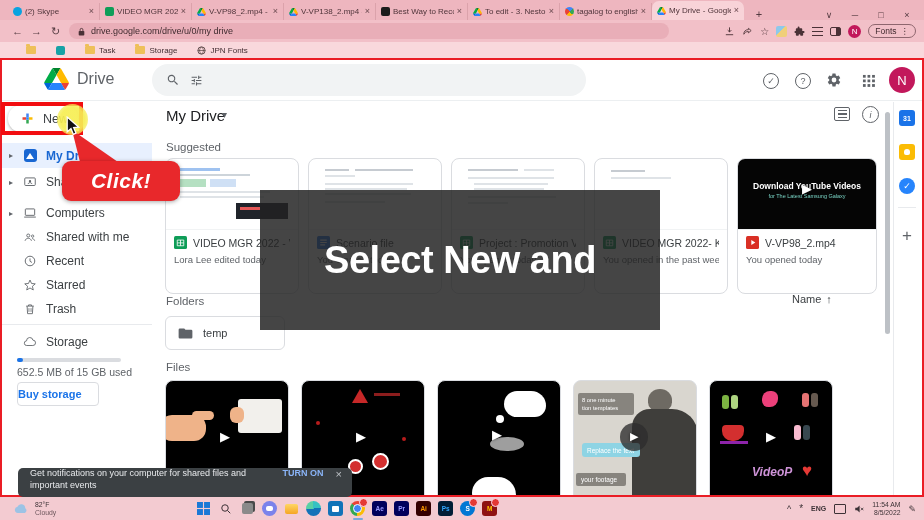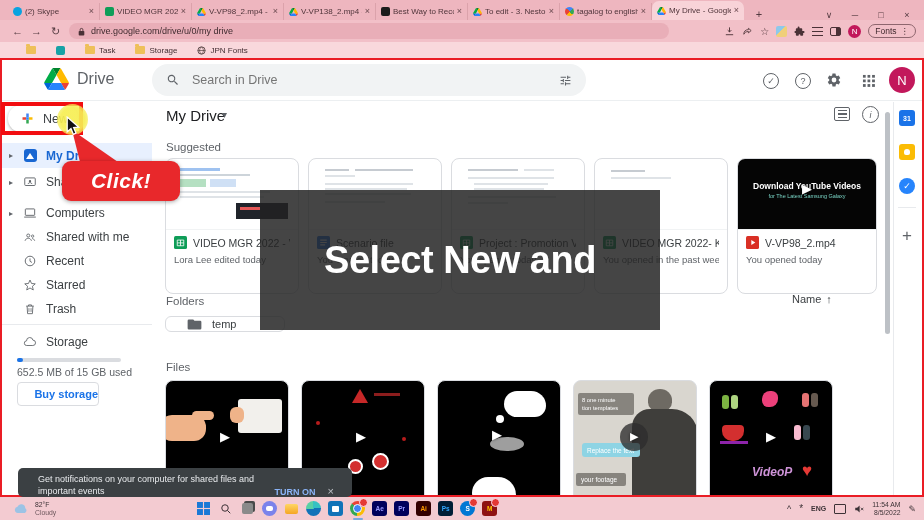--- a/index.html
+++ b/index.html
@@ -48,52 +48,52 @@
   .srow .sic{width:16px;margin-left:4px;display:flex;justify-content:center}
   .srow .slabel{margin-left:8px;white-space:nowrap}
   .selrow{background:#e8f0fe}
   .selrow .slabel{color:#1967d2;font-weight:bold}
   .newbtn{position:absolute;left:8px;top:105px;width:70px;height:27px;background:#fff;border-radius:13px;
     box-shadow:0 1px 3px rgba(0,0,0,.3);display:flex;align-items:center;gap:8px;padding-left:12px;box-sizing:border-box;z-index:2}
   .newbtn span{font-size:12.5px;color:#3c4043}
   .storage-bar{position:absolute;left:17px;top:358px;width:104px;height:4px;background:#dadce0;border-radius:2px}
   .storage-fill{width:6px;height:4px;background:#1a73e8;border-radius:2px}
   .buybtn{position:absolute;left:17px;top:382px;width:80px;height:22px;border:1px solid #dadce0;border-radius:4px;
-    color:#1a73e8;font-weight:bold;font-size:11px;display:flex;align-items:center;justify-content:flex-end;background:#fff}
+    color:#1a73e8;font-weight:bold;font-size:11px;display:flex;align-items:center;justify-content:flex-start;background:#fff}
 
   
   .mtitle{font-size:15px;color:#202124}
   .seclabel{font-size:11.5px;color:#5f6368}
   .card{position:absolute;top:158px;width:134px;height:136px;border:1px solid #dadce0;border-radius:8px;background:#fff;box-sizing:border-box;overflow:hidden}
   .card .thumb{height:70px;position:relative;overflow:hidden;border-bottom:1px solid #f1f3f4}
   .card .meta{padding:6px 8px 0 8px}
   .trow{display:flex;align-items:center;gap:6px}
   .ctitle{font-size:10.5px;color:#3c4043;white-space:nowrap;overflow:hidden}
   .csub{font-size:9.5px;color:#5f6368;margin-top:5px;white-space:nowrap;overflow:hidden}
   .doc-sheet{position:absolute;inset:6px 10px;background:#fff}
   .fcard{position:absolute;top:380px;width:124px;height:130px;border:1px solid #dadce0;border-radius:8px 8px 0 0;background:#000;box-sizing:border-box;overflow:hidden}
   .play{position:absolute;color:#fff;font-size:13px;text-shadow:0 0 3px rgba(0,0,0,.6)}
-  .chip{position:absolute;left:165px;top:316px;width:120px;height:16px;border:1px solid #dadce0;border-radius:6px;background:#fff;display:flex;align-items:center;gap:10px;padding-left:21px;box-sizing:border-box}
+  .chip{position:absolute;left:165px;top:316px;width:120px;height:34px;border:1px solid #dadce0;border-radius:6px;background:#fff;display:flex;align-items:center;gap:10px;padding-left:12px;box-sizing:border-box}
   .chip span{font-size:11px;color:#3c4043}
 
   
   .rail-ic{position:absolute;left:899px;width:16px;height:16px}
 
   
   .dark-overlay{position:absolute;left:260px;top:190px;width:400px;height:140px;background:rgba(33,33,33,.84);z-index:25;
     display:flex;flex-direction:column;align-items:center;justify-content:space-evenly}
   .dark-overlay div{color:#fff;font-weight:bold;font-size:38px;letter-spacing:-.5px;white-space:nowrap}
   .redbox{position:absolute;left:1px;top:102px;width:82px;height:33px;border:4px solid #f20d11;box-sizing:border-box;z-index:50}
   .ycircle{position:absolute;left:57px;top:104px;width:31px;height:31px;border-radius:50%;z-index:51;
     background:radial-gradient(circle,#f6ee53 55%,rgba(246,238,83,.35) 100%);opacity:.92}
   .bubble{position:absolute;left:62px;top:161px;width:118px;height:40px;background:#e8282b;border-radius:9px;z-index:53;
     display:flex;align-items:center;justify-content:center;box-shadow:0 1px 4px rgba(0,0,0,.35)}
   .bubble span{color:#fff;font-size:21px;font-weight:bold;font-style:italic;letter-spacing:.5px}
   .toast{position:absolute;left:18px;top:468px;width:334px;height:29px;background:#3b4043;border-radius:5px;z-index:45;
-    display:flex;align-items:flex-end;box-sizing:border-box;padding:0 18px}
+    display:flex;align-items:flex-start;box-sizing:border-box;padding:0 10px}
   .toast .msg{font-size:9px;color:#e8eaed;line-height:11.5px;flex:1;padding-left:2px}
   .toast .act{font-size:9px;font-weight:bold;color:#8ab4f8;margin-right:12px;white-space:nowrap}
   .toast .x{font-size:11px;color:#bdc1c6}
 
   
   .taskbar{position:absolute;left:0;top:497px;width:924px;height:23px;background:#f3cbd1;z-index:60;display:flex;align-items:center}
   .tapp{width:15px;height:15px;border-radius:3px;position:relative;display:flex;align-items:center;justify-content:center;flex:none}
   .tapp .lbl{font-size:6.5px;font-weight:bold}
   .badge{position:absolute;right:-3px;top:-3px;width:7px;height:7px;background:#e53935;border-radius:50%;border:1px solid #fde}
   .tray{margin-left:auto;display:flex;align-items:center;gap:8px;padding-right:8px;color:#3c3236}
@@ -272,21 +272,20 @@
         <path fill="#ffba00" d="M73.4 26.5L60.7 4.5c-.8-1.4-1.95-2.5-3.3-3.3L43.65 25l16.15 28h27.45c0-1.55-.4-3.1-1.2-4.5z"></path>
       </svg>
     </span>
   <span class="abs brand" style="left:77px;top:70px">Drive</span>
   <div class="searchbox">
     <span class="i">
         <svg width="14" height="14" viewBox="0 0 24 24">
           <path d="M15.5 14h-.8l-.3-.3a6.5 6.5 0 10-.7.7l.3.3v.8l5 5 1.5-1.5-5-5zm-6 0a4.5 4.5 0 110-9 4.5 4.5 0 010 9z" fill="#5f6368"></path>
         </svg>
       </span>
-    <input placeholder="Search in Drive" style="">
     <span class="i">
         <svg width="13" height="13" viewBox="0 0 24 24">
           <path d="M3 17v2h6v-2H3zM3 5v2h10V5H3zm10 16v-2h8v-2h-8v-2h-2v6h2zM7 9v2H3v2h4v2h2V9H7zm14 4v-2H11v2h10zm-6-4h2V7h4V5h-4V3h-2v6z" fill="#5f6368"></path>
         </svg>
       </span>
   </div>
   <span class="abs circ" style="left:763px;top:73px">
       <span>✓</span>
     </span>
   <span class="abs circ" style="left:795px;top:73px">

